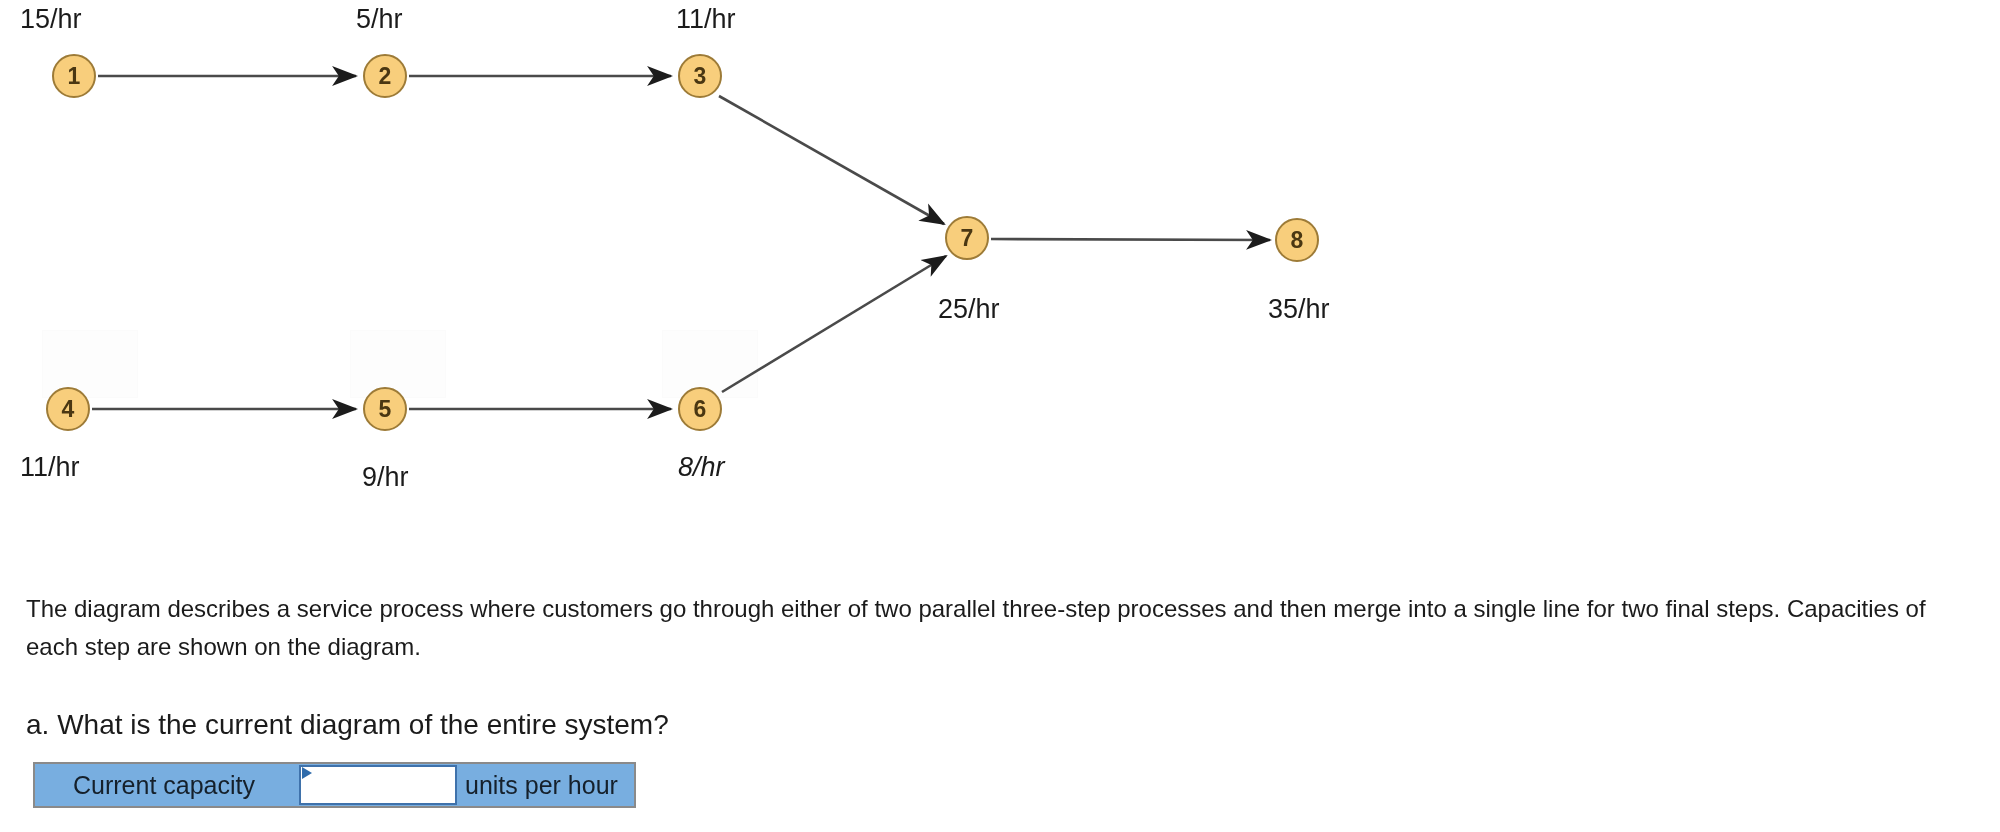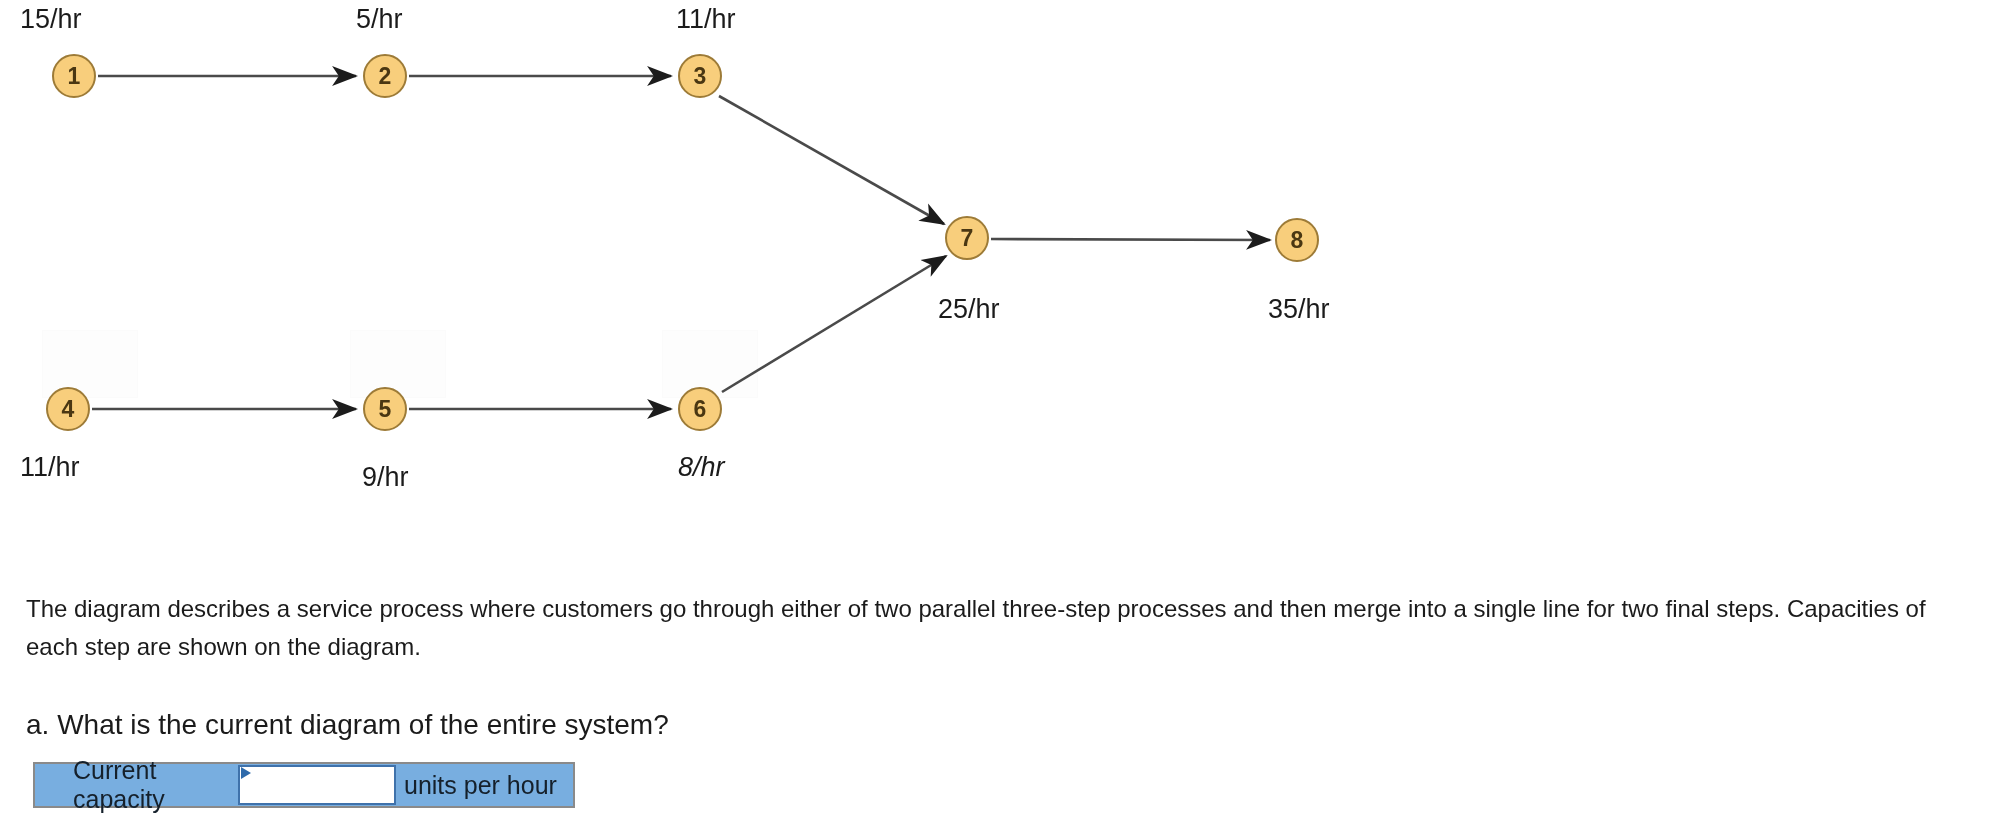--- a/index.html
+++ b/index.html
@@ -96,21 +96,21 @@
     align-items: stretch;
     border: 2px solid #8a8a8a;
     background: #78AEE0;
     box-sizing: border-box;
   }
   #answer-label {
     display: flex;
     align-items: center;
     padding-left: 38px;
     padding-right: 38px;
-    width: 203px;
+    width: 264px;
     box-sizing: border-box;
     font-size: 25px;
     color: #15202b;
     background: #78AEE0;
   }
   #answer-input-cell {
     position: relative;
     width: 158px;
     display: flex;
     align-items: stretch;

